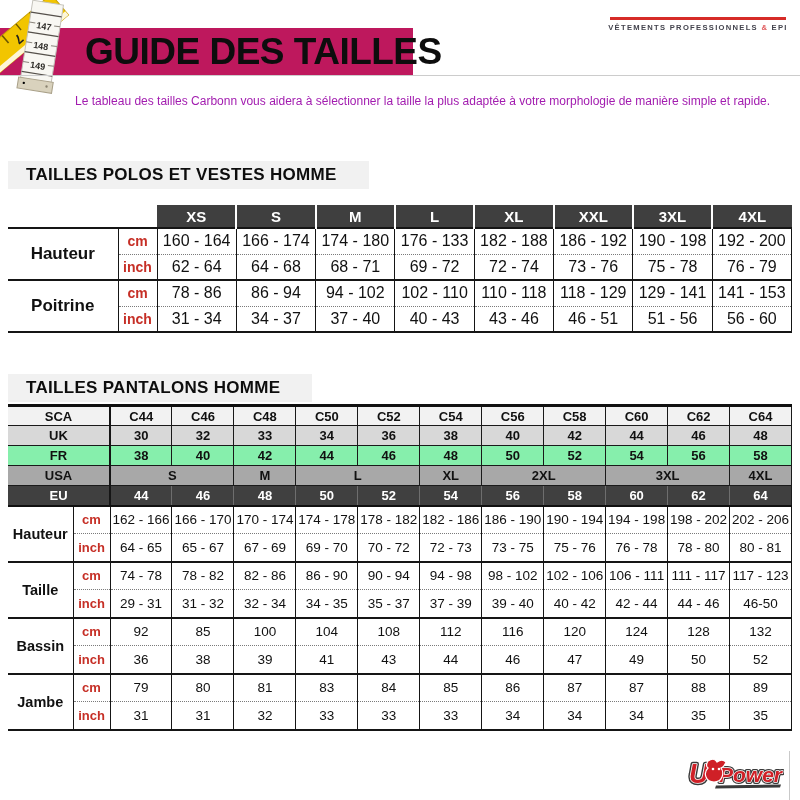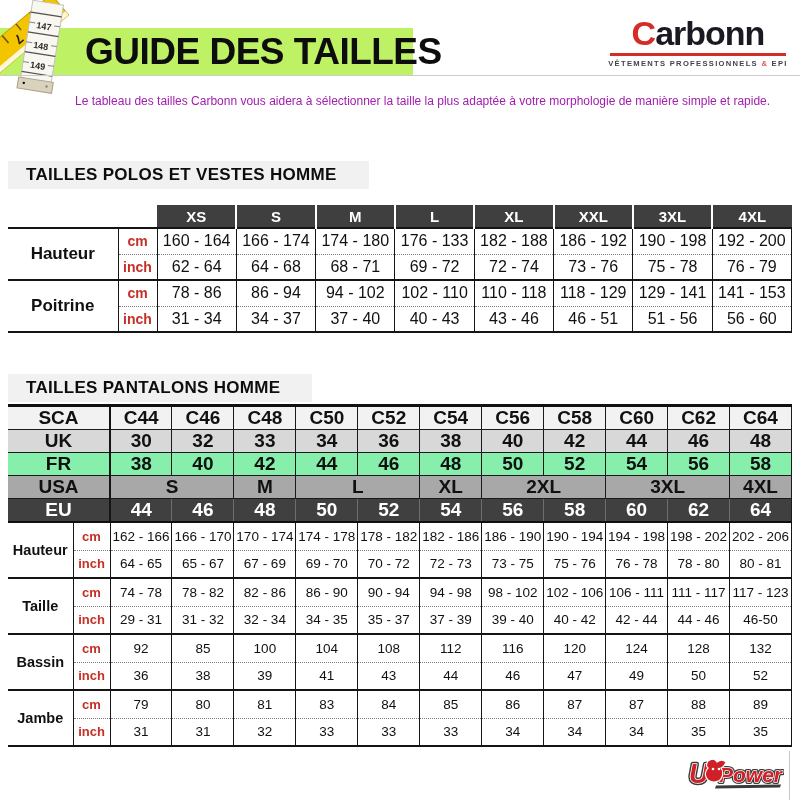--- a/index.html
+++ b/index.html
@@ -8,21 +8,21 @@
     background:#ffffff;
     font-family:"Liberation Sans", sans-serif;
     position:relative;
     overflow:hidden;
     color:#111;
   }
 
   
   #title-band {
     position:absolute; left:0; top:28px; width:413px; height:47px;
-    background:#bef264;
+    background:#be185d;
   }
   #main-title {
     position:absolute; left:85px; top:0; height:47px; line-height:47px;
     font-size:37px; font-weight:bold; color:#0d0d0d; letter-spacing:-0.5px;
     white-space:nowrap;
   }
   #header-rule {
     position:absolute; left:0; top:75px; width:800px; height:1px; background:#cccccc;
   }
   #tape-icon { position:absolute; left:-2px; top:-4px; width:88px; height:100px; }
@@ -64,21 +64,21 @@
   #tops-table td.val { border-left:1.5px solid #151515; }
   #tops-table td.val:last-child { border-right:1.5px solid #151515; }
   #tops-table tr.gtop td { border-top:2px solid #151515; }
   #tops-table tr.dot td { border-top:1px dotted #7a7a7a; }
   #tops-table tr.bot td { border-bottom:2px solid #151515; }
   #tops-table td.bcell { border-bottom:2px solid #151515; }
 
   
   #pants-table { position:absolute; left:8px; top:404px; width:784px; }
   #pants-table td { height:28px; font-size:13.5px; }
-  #pants-table tr.ph td { height:20px; font-size:19px; font-weight:bold; border-top:1px solid #1a1a1a; }
+  #pants-table tr.ph td { height:20px; font-size:13px; font-weight:bold; border-top:1px solid #1a1a1a; }
   #pants-table tr.ph:first-child td { border-top:3px solid #101010; }
   #pants-table td.phl { border-right:2px solid #151515; }
   #pants-table td.pv { border-left:1px solid #1a1a1a; }
   #pants-table td.pv:last-child { border-right:1px solid #1a1a1a; }
   #pants-table tr.r-sca td { background:#f2f2f2; }
   #pants-table tr.r-uk  td { background:#d8d8d8; }
   #pants-table tr.r-fr  td { background:#86efac; }
   #pants-table tr.r-usa td { background:#a8a8a8; }
   #pants-table tr.r-eu  td { background:#404040; color:#ffffff; border-bottom:2px solid #101010; }
   #pants-table tr.r-eu td.pv { border-left:1px solid #6e6e6e; }
@@ -131,21 +131,20 @@
     <text x="42" y="53" text-anchor="middle" font-size="9" font-weight="bold" fill="#2e2c28" font-family="Liberation Sans, sans-serif">148</text>
     <text x="42" y="73" text-anchor="middle" font-size="9" font-weight="bold" fill="#2e2c28" font-family="Liberation Sans, sans-serif">149</text>
 
     <rect x="25" y="84" width="35" height="11" fill="#d9d2bd" stroke="#a89f87" stroke-width="1"></rect>
     <circle cx="31" cy="89" r="1.2" fill="#8a8univ370"></circle>
     <circle cx="54" cy="89" r="1.2" fill="#8a8370"></circle>
   </g>
 </svg>
 
 <div id="carbonn-logo">
-  <div id="carbonn-word"><span class="c-red">C</span><span>arbonn</span></div>
   <div id="carbonn-rule"></div>
   <div id="carbonn-tagline"><span>VÊTEMENTS PROFESSIONNELS </span><span class="amp-red">&amp;</span><span> EPI</span></div>
 </div>
 
 <div id="header-rule"></div>
 
 <p id="intro-text">Le tableau des tailles Carbonn vous aidera à sélectionner la taille la plus adaptée à votre morphologie de manière simple et rapide.</p>
 
 <div class="section-title" id="tops-title">TAILLES POLOS ET VESTES HOMME</div>
 

